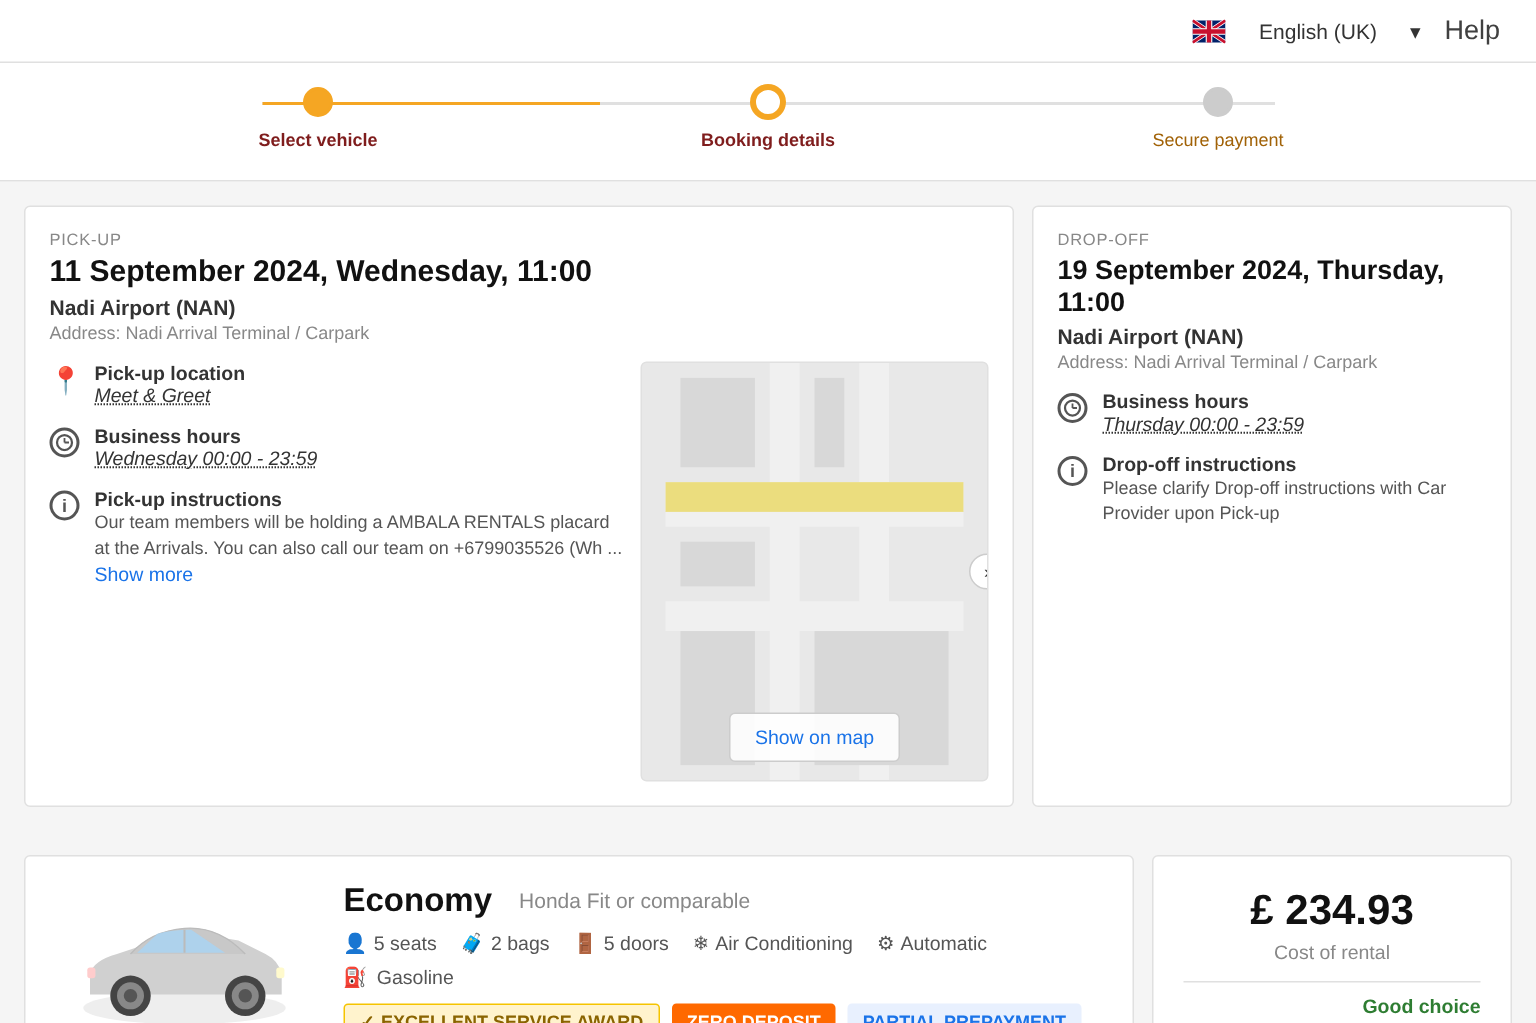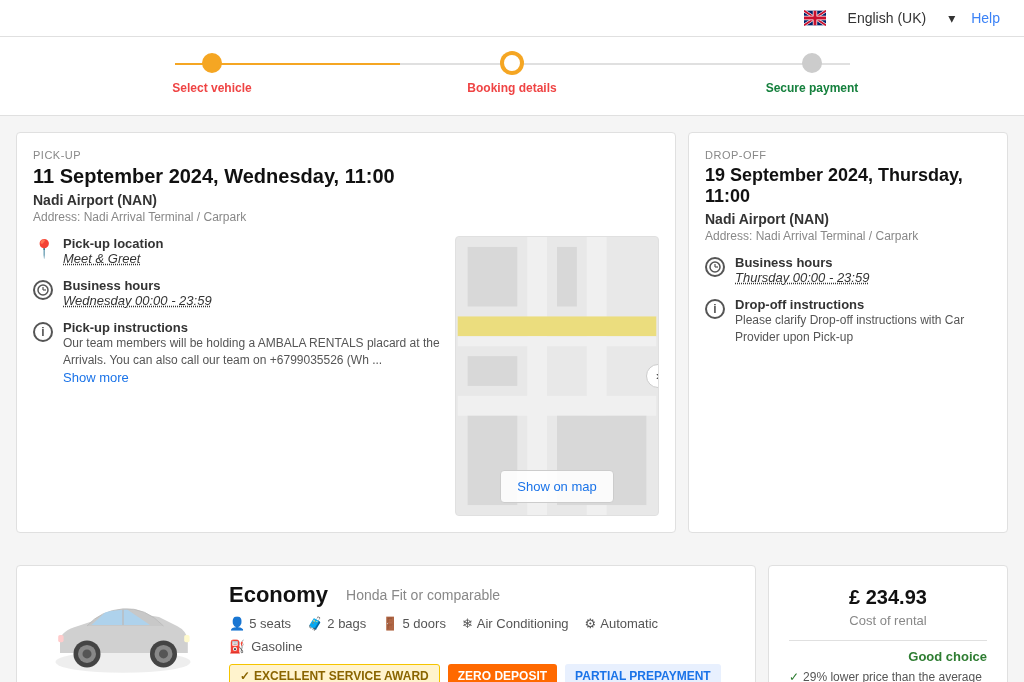--- a/index.html
+++ b/index.html
@@ -16,22 +16,22 @@
       gap: 16px;
     }
     .lang-selector {
       display: flex;
       align-items: center;
       gap: 22px;
       cursor: pointer;
       font-size: 14px;
     }
     .help-link {
-      font-size: 14px;
-      color: #3b82f6;
+      font-size: 18px;
+      color: #404040;
       text-decoration: none;
       cursor: pointer;
     }
 
     
     .progress-bar {
       background: #fff;
       padding: 16px 0 0 0;
       border-bottom: 1px solid #e0e0e0;
     }
@@ -82,26 +82,25 @@
       background: #f5a623;
       border-color: #f5a623;
     }
     .step-circle.active-outline {
       background: #fff;
       border-color: #f5a623;
       box-shadow: 0 0 0 2px #f5a623;
     }
     .step-label {
       font-size: 12px;
-      color: #15803d;
+      color: #a16207;
       text-align: center;
-      font-weight: bold;
     }
     .step-label.active {
-      color: #ef4444;
+      color: #7f1d1d;
       font-weight: bold;
     }
 
     
     .main-content {
       max-width: 1024px;
       margin: 0 auto;
       padding: 16px;
     }
 
@@ -360,21 +359,21 @@
       width: 240px;
       background: #fff;
       border: 1px solid #e0e0e0;
       border-radius: 4px;
       padding: 20px;
       text-align: center;
       flex-shrink: 0;
     }
 
     .price-amount {
-      font-size: 20px;
+      font-size: 28px;
       font-weight: bold;
       color: #111;
       margin-bottom: 4px;
     }
 
     .price-label {
       font-size: 13px;
       color: #888;
       margin-bottom: 12px;
     }
@@ -509,21 +508,21 @@
               <div class="info-circle">i</div>
             </div>
             <div class="info-content">
               <div class="info-title">Pick-up instructions</div>
               <div class="info-text">Our team members will be holding a AMBALA RENTALS placard at the Arrivals. You can also call our team on +6799035526 (Wh ...</div>
               <a class="show-more">Show more</a>
             </div>
           </div>
         </div>
 
-        <div class="map-panel" style="position:relative; width:204px; height:280px; margin-left:12px;">
+        <div class="map-panel" style="position:relative; width:232px; height:280px; margin-left:12px;">
 
           <svg class="map-svg" viewBox="0 0 200 280" style="position:absolute;top:0;left:0;">
             <rect width="200" height="280" fill="#e8e8e8"></rect>
 
             <rect x="0" y="80" width="200" height="20" fill="#f0f0f0"></rect>
             <rect x="0" y="160" width="200" height="20" fill="#f0f0f0"></rect>
             <rect x="70" y="0" width="20" height="280" fill="#f0f0f0"></rect>
             <rect x="130" y="0" width="20" height="280" fill="#f0f0f0"></rect>
 
             <rect x="0" y="80" width="200" height="20" fill="#e8d44d" opacity="0.7"></rect>

